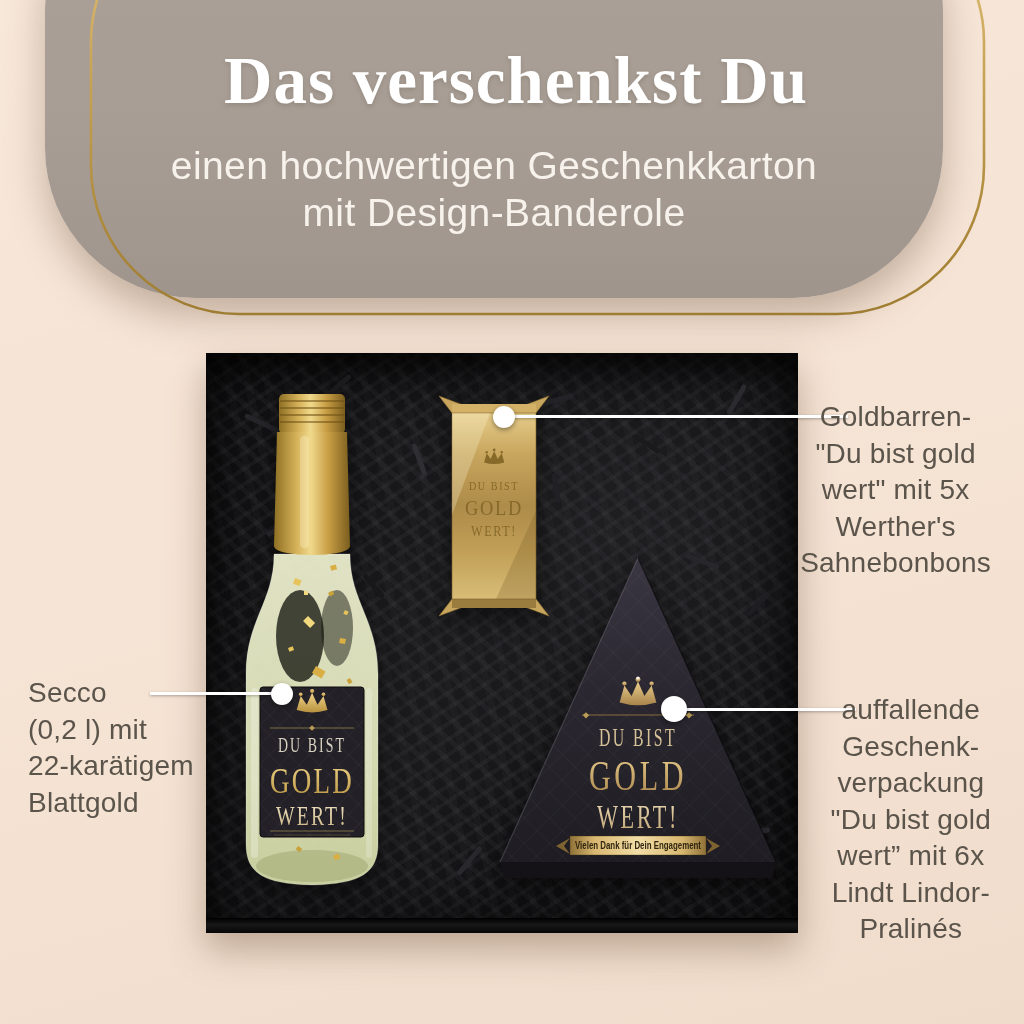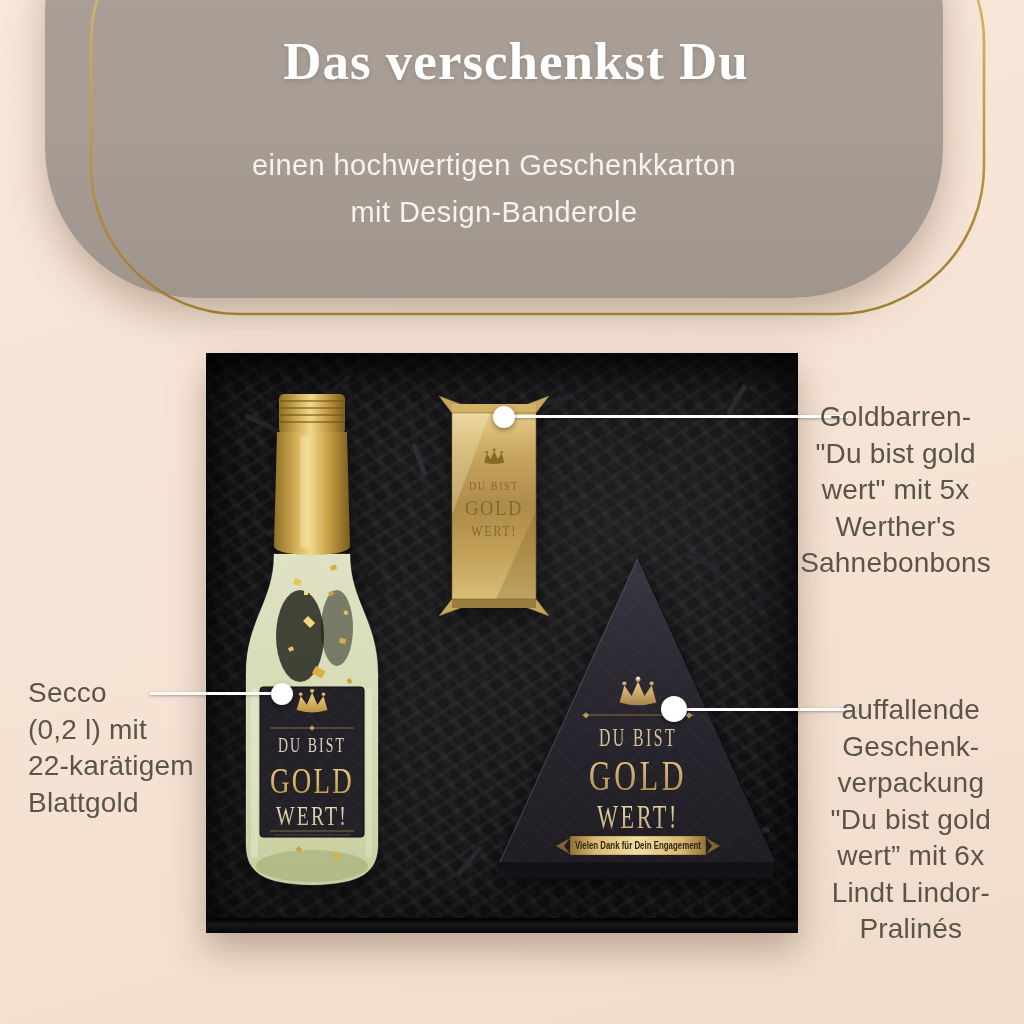--- a/index.html
+++ b/index.html
@@ -11,29 +11,29 @@
   
   .card{
     position:absolute;left:45px;top:-138px;width:898px;height:436px;
     border-radius:150px;
     background:linear-gradient(180deg,#aba198 0%,#a79d94 60%,#a0958c 100%);
     box-shadow:0 18px 38px rgba(110,85,62,.38);
   }
   .gold-outline{position:absolute;left:0;top:0;pointer-events:none;}
   .header-text{position:absolute;left:45px;top:0;width:898px;text-align:center;}
   .header-text h1{
-    margin:4px;position:absolute;left:0;right:0;top:28px;
+    margin:16px;position:absolute;left:0;right:0;top:28px;
     font-family:"Liberation Serif",serif;font-weight:700;
-    font-size:53px;line-height:1.1;color:#ffffff;letter-spacing:1px;
+    font-size:67px;line-height:1.1;color:#ffffff;letter-spacing:1px;
     text-shadow:0 2px 4px rgba(90,75,60,.25);
     padding-left:44px;
   }
   .subtitle{
     position:absolute;left:0;right:0;top:142px;
-    font-size:29px;line-height:47px;color:#f7f2ec;letter-spacing:.4px;
+    font-size:39px;line-height:47px;color:#f7f2ec;letter-spacing:.4px;
   }
   
   .photo{
     position:absolute;left:206px;top:353px;width:592px;height:580px;
     background:
       radial-gradient(120% 90% at 70% 30%, rgba(64,64,68,.28), transparent 60%),
       radial-gradient(80% 70% at 25% 70%, rgba(58,58,60,.20), transparent 55%),
       repeating-linear-gradient(42deg, rgba(72,72,76,.17) 0 5px, rgba(0,0,0,0) 5px 16px),
       repeating-linear-gradient(-33deg, rgba(90,90,94,.13) 0 4px, rgba(0,0,0,0) 4px 13px),
       repeating-linear-gradient(78deg, rgba(28,28,30,.55) 0 7px, rgba(0,0,0,0) 7px 19px),

